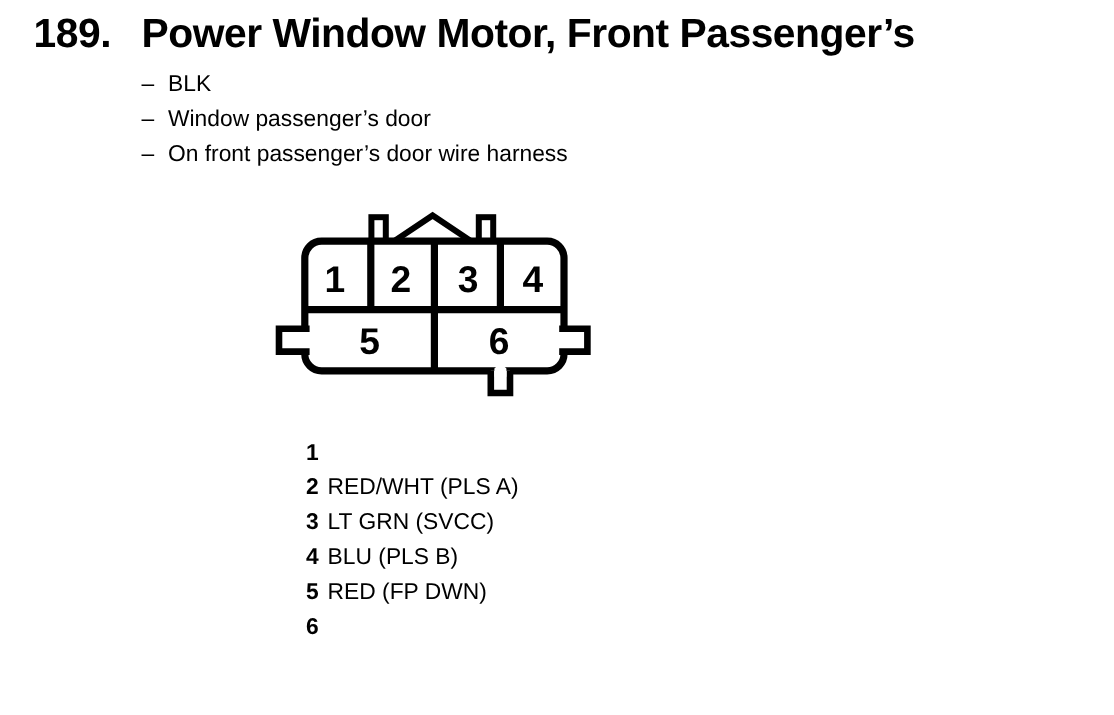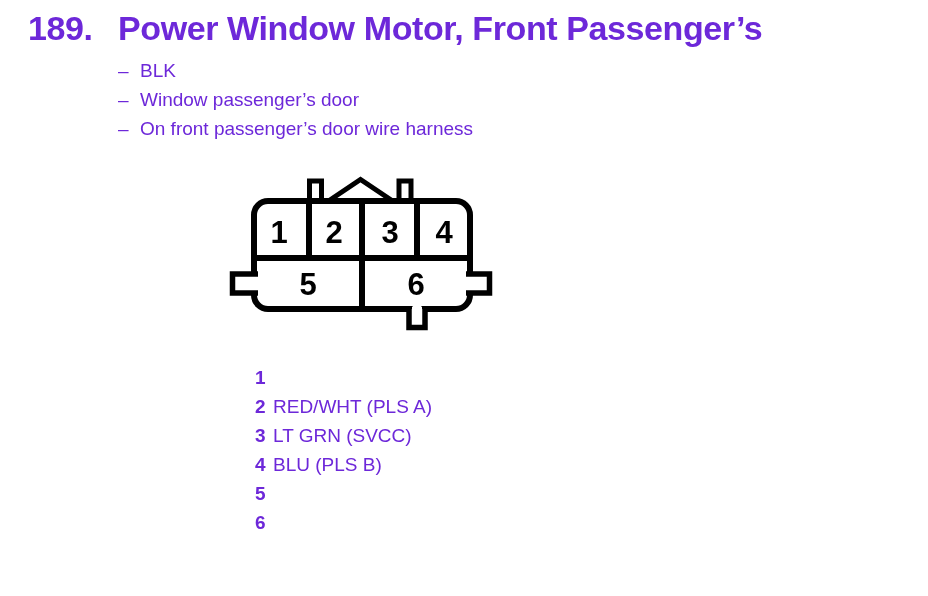--- a/index.html
+++ b/index.html
@@ -5,21 +5,21 @@
   html, body {
     margin: 0;
     padding: 0;
     background: #ffffff;
   }
   .page {
     position: relative;
     width: 928px;
     height: 596px;
     background: #ffffff;
-    color: #6d28d9;
+    color: #000000;
     font-family: "Liberation Sans", sans-serif;
     overflow: hidden;
   }
   .heading {
     position: absolute;
     left: 28px;
     top: 8px;
     width: 880px;
     display: flex;
     white-space: nowrap;
@@ -140,19 +140,20 @@
     <div class="pinout-row">
       <span class="pin">3</span>
       <span>LT GRN (SVCC)</span>
     </div>
     <div class="pinout-row">
       <span class="pin">4</span>
       <span>BLU (PLS B)</span>
     </div>
     <div class="pinout-row">
       <span class="pin">5</span>
+      <span>RED (FP DWN)</span>
     </div>
     <div class="pinout-row">
       <span class="pin">6</span>
     </div>
   </div>
 
 </div>
 
 </body></html>

